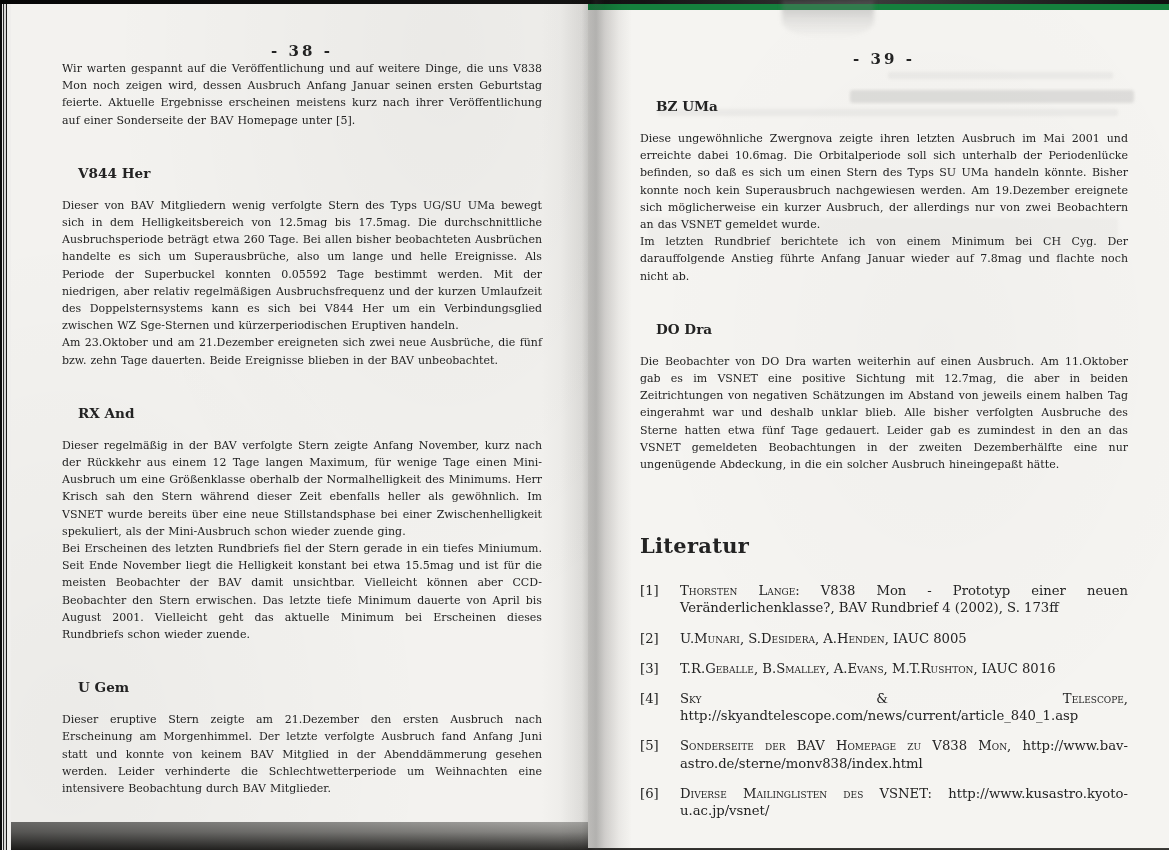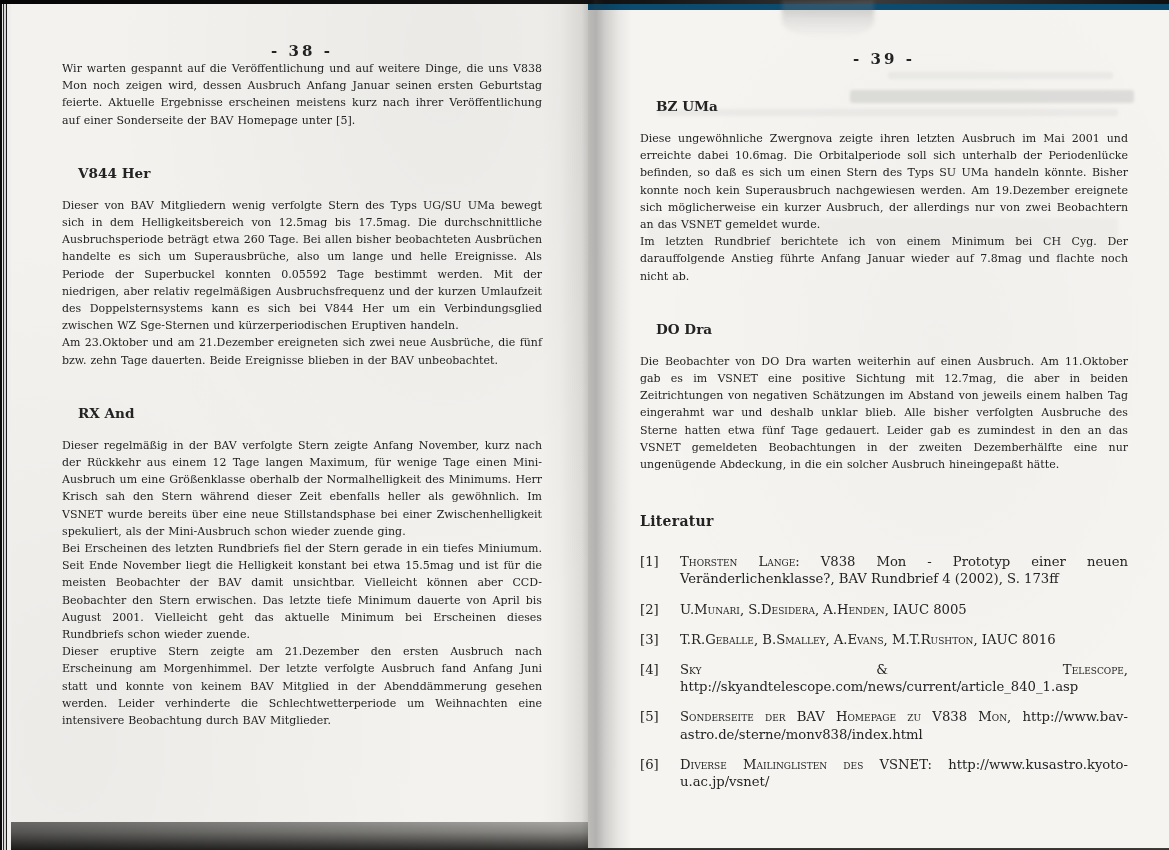--- a/index.html
+++ b/index.html
@@ -1,20 +1,20 @@
 <!DOCTYPE html>
 <html><head>
 <meta charset="utf-8">
 <style>
   html,body{margin:0;padding:0;background:#181818;}
   .scan{
     position:relative;
     width:1169px;height:850px;
     overflow:hidden;
-    background:#0c4a6e;
+    background:#15803d;
     font-family:"DejaVu Serif","Liberation Serif",serif;
     color:#232323;
   }
   
   .edge-stripes-left{
     position:absolute;left:0;top:0;width:11px;height:100%;z-index:3;
     background:repeating-linear-gradient(to right,
       #0c0c0c 0 2px,#e9e8e6 2px 3px,#2b2b2b 3px 4px,#d8d7d5 4px 6px,
       #1a1a1a 6px 7px,#efeeec 7px 11px);
   }
@@ -72,21 +72,21 @@
     word-spacing:0.5px;
   }
   .sect-head{
     font-size:13.6px;font-weight:700;margin:16px;
   }
   .mt-intro{margin-top:33px;}
   .sp-head{margin-top:36px;}
   .sp-para{margin-top:27px;}
   .sp-para2{margin-top:16px;}
   .lit-head{
-    font-size:14px;font-weight:700;margin:40px 0 0 0;letter-spacing:0.3px;
+    font-size:21px;font-weight:700;margin:60px 0 0 0;letter-spacing:0.3px;
   }
   .ref-list{margin:24px 0 0 0;padding:0;list-style:none;}
   .ref{
     display:grid;grid-template-columns:40px 1fr;
     font-size:13.2px;line-height:17.2px;margin-bottom:13px;text-align:justify;
   }
   .ref .num{font-size:13.2px;}
   .ref .sc{font-variant:small-caps;}
 </style>
 </head>
@@ -104,20 +104,21 @@
 
       <p class="sect-head sp-head">V844 Her</p>
       <p class="body sp-para">Dieser von BAV Mitgliedern wenig verfolgte Stern des Typs UG/SU UMa bewegt sich in dem Helligkeitsbereich von 12.5mag bis 17.5mag. Die durchschnittliche Ausbruchsperiode beträgt etwa 260 Tage. Bei allen bisher beobachteten Ausbrüchen handelte es sich um Superausbrüche, also um lange und helle Ereignisse. Als Periode der Superbuckel konnten 0.05592 Tage bestimmt werden. Mit der niedrigen, aber relativ regelmäßigen Ausbruchsfrequenz und der kurzen Umlaufzeit des Doppelsternsystems kann es sich bei V844 Her um ein Verbindungsglied zwischen WZ Sge-Sternen und kürzerperiodischen Eruptiven handeln.</p>
       <p class="body sp-para2">Am 23.Oktober und am 21.Dezember ereigneten sich zwei neue Ausbrüche, die fünf bzw. zehn Tage dauerten. Beide Ereignisse blieben in der BAV unbeobachtet.</p>
 
       <p class="sect-head sp-head">RX And</p>
       <p class="body sp-para">Dieser regelmäßig in der BAV verfolgte Stern zeigte Anfang November, kurz nach der Rückkehr aus einem 12 Tage langen Maximum, für wenige Tage einen Mini-Ausbruch um eine Größenklasse oberhalb der Normalhelligkeit des Minimums. Herr Krisch sah den Stern während dieser Zeit ebenfalls heller als gewöhnlich. Im VSNET wurde bereits über eine neue Stillstandsphase bei einer Zwischenhelligkeit spekuliert, als der Mini-Ausbruch schon wieder zuende ging.</p>
 
       <p class="body sp-para">Bei Erscheinen des letzten Rundbriefs fiel der Stern gerade in ein tiefes Miniumum. Seit Ende November liegt die Helligkeit konstant bei etwa 15.5mag und ist für die meisten Beobachter der BAV damit unsichtbar. Vielleicht können aber CCD-Beobachter den Stern erwischen. Das letzte tiefe Minimum dauerte von April bis August 2001. Vielleicht geht das aktuelle Minimum bei Erscheinen dieses Rundbriefs schon wieder zuende.</p>
 
+      <p class="sect-head sp-head">U Gem</p>
       <p class="body sp-para">Dieser eruptive Stern zeigte am 21.Dezember den ersten Ausbruch nach Erscheinung am Morgenhimmel. Der letzte verfolgte Ausbruch fand Anfang Juni statt und konnte von keinem BAV Mitglied in der Abenddämmerung gesehen werden. Leider verhinderte die Schlechtwetterperiode um Weihnachten eine intensivere Beobachtung durch BAV Mitglieder.</p>
     </div>
   </div>
 
   <div class="page page-right">
     <div class="bleed b1"></div>
     <div class="bleed b2"></div>
     <div class="bleed b3"></div>
     <div class="bleed b4"></div>
 

